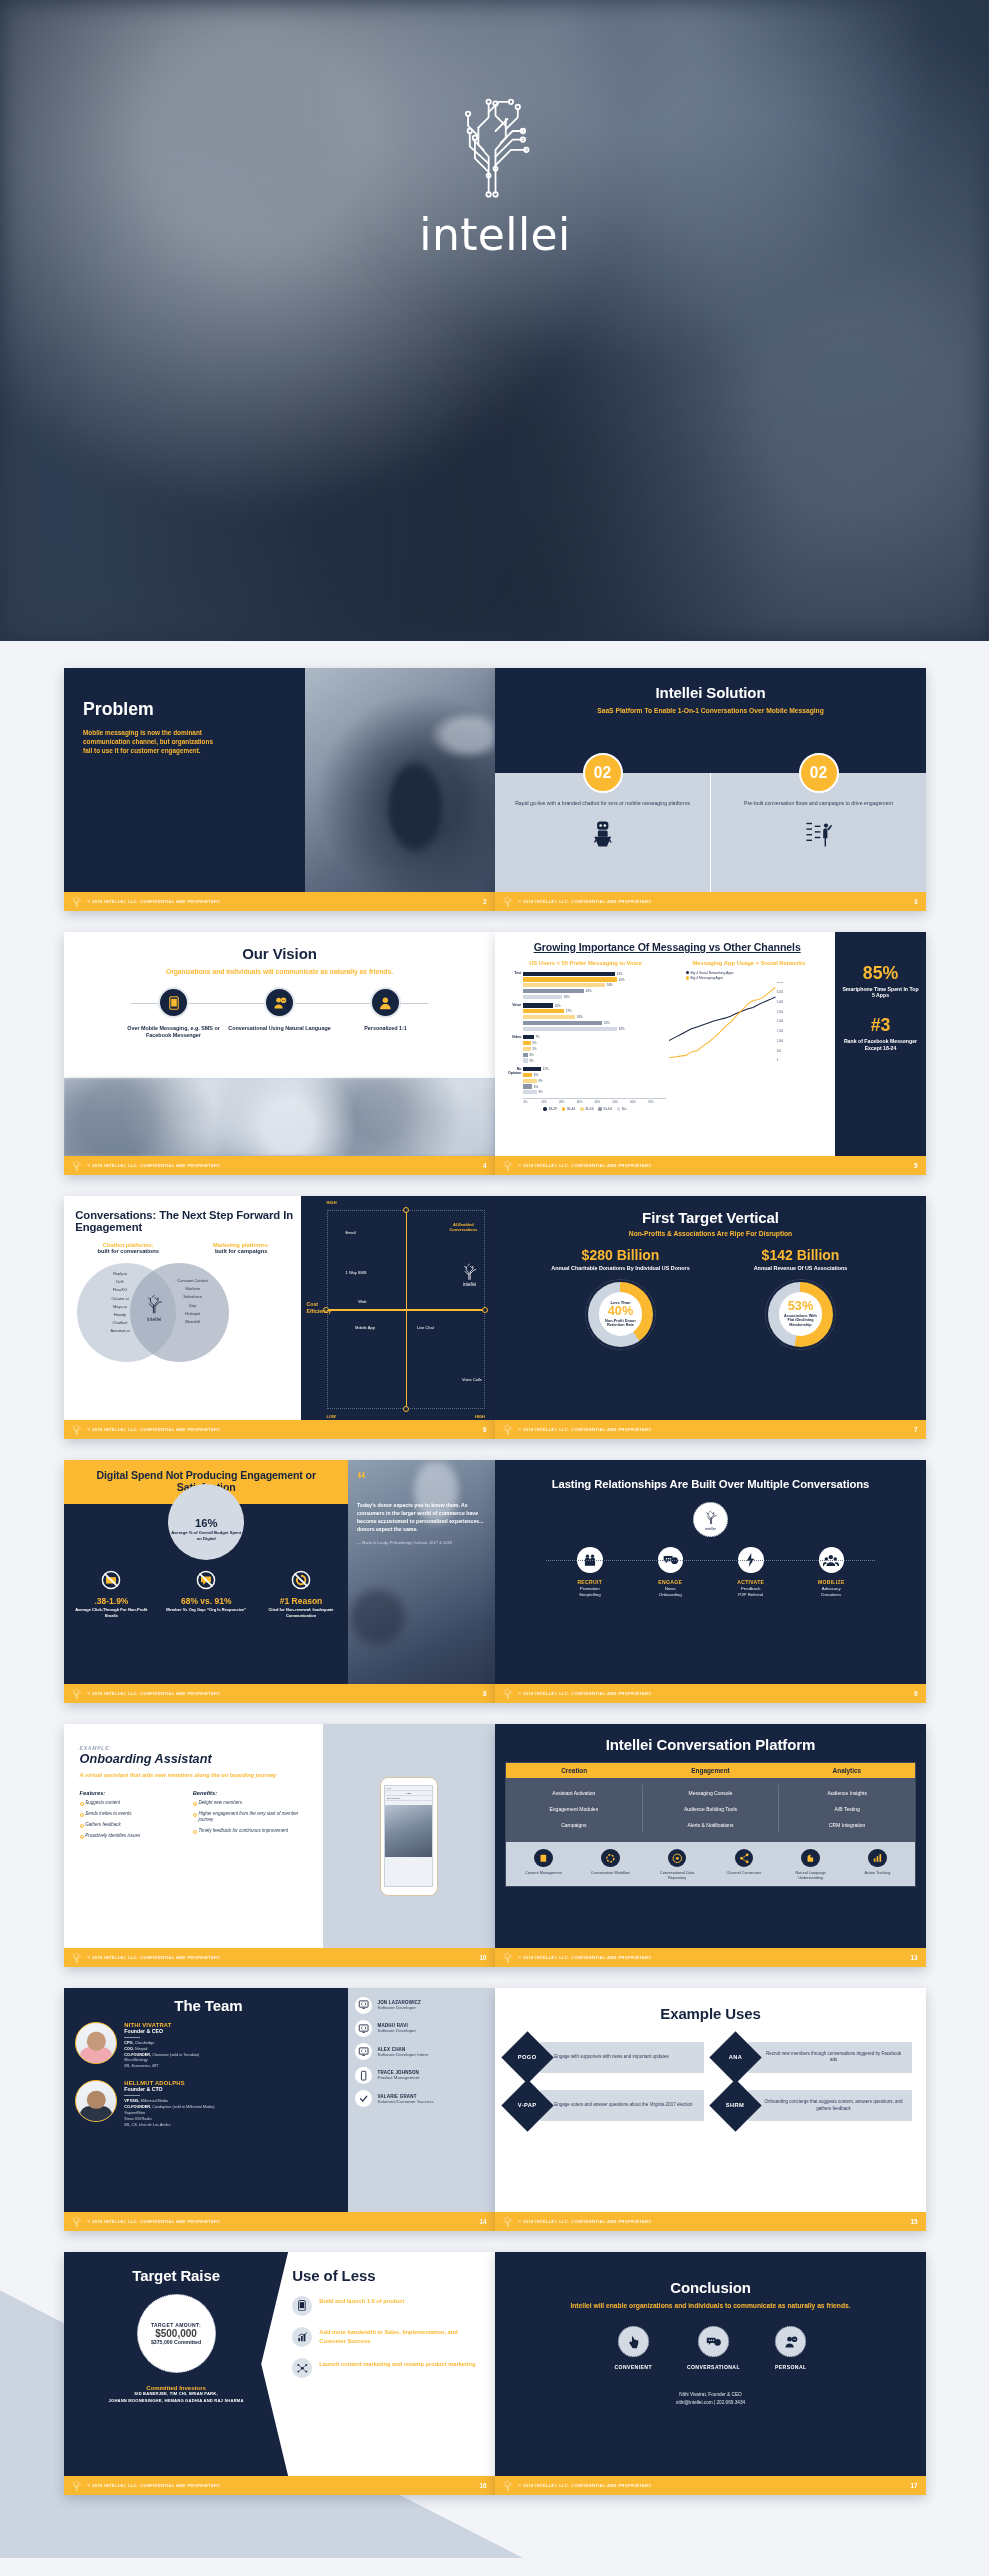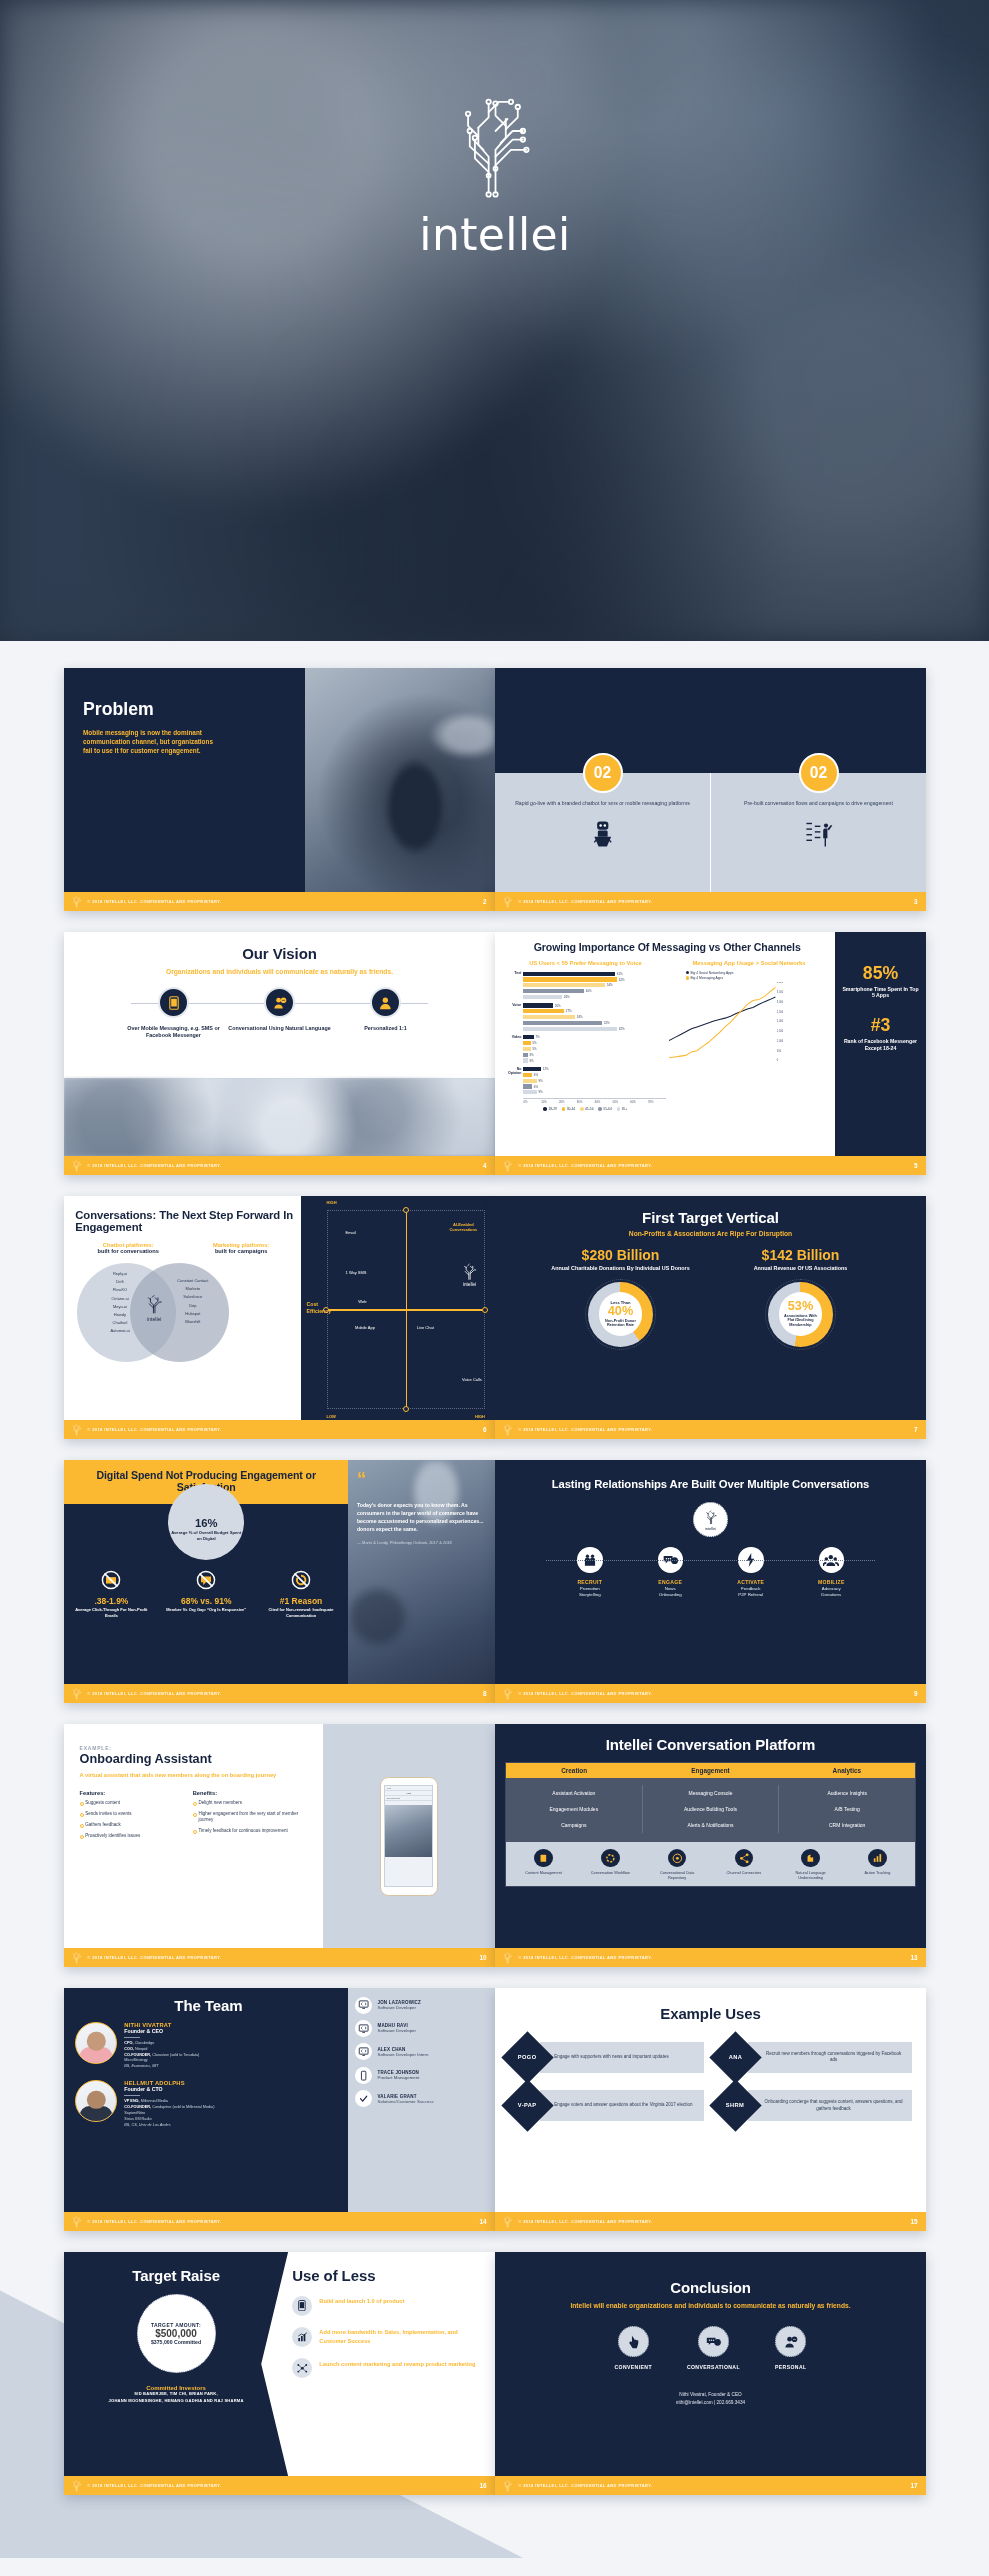--- a/index.html
+++ b/index.html
@@ -163,21 +163,21 @@
   .s9{padding:18.4px 0 0;text-align:center;}
   .s9-hub{width:35px;height:35px;border-radius:50%;background:#fff;margin:11.3px auto 0;
           display:flex;align-items:center;justify-content:center;border:1.4px dotted #6d7c94;}
   .s9-row{display:flex;justify-content:center;gap:25.5px;margin-top:10px;position:relative;}
   .s9-i{width:55px;text-align:center;}
   .s9-c{width:25.5px;height:25.5px;border-radius:50%;background:#fff;margin:0 auto;display:flex;align-items:center;justify-content:center;}
   .s9-t{font-size:5.1px;font-weight:700;color:#fbb831;margin-top:5.7px;letter-spacing:0.3px;}
   .s9-s{font-size:4.4px;color:#e4e9f0;line-height:1.45;margin-top:1.4px;}
 
   
-  .s10-wrap{display:flex;height:100%;}
+  .s10-wrap{display:flex;height:100%;font-style:italic;}
   .s10-left{width:60%;background:#fff;padding:21px 11.3px 0 15.6px;}
   .s10-right{width:40%;background:#ccd4e0;display:flex;align-items:center;justify-content:center;}
   .ex-lab{font-size:5px;font-weight:700;color:#9aa4b4;letter-spacing:0.8px;}
   .s10-h{font-size:12.7px;font-weight:700;color:#17243f;margin-top:1.4px;}
   .s10-s{font-size:5.7px;font-weight:700;color:#fbb831;line-height:1.4;margin-top:5.7px;}
   .s10-cols{display:flex;gap:10px;margin-top:10px;}
   .s10-ch{font-size:5.7px;font-weight:700;color:#17243f;margin-bottom:4.2px;}
   .s10-li{font-size:4.5px;color:#2d3b53;line-height:1.35;margin-bottom:5px;padding-left:5.7px;position:relative;}
   .s10-li:before{content:"";position:absolute;left:0;top:1.4px;width:2.1px;height:2.1px;border-radius:50%;border:0.7px solid #fbb831;}
   .phone{width:58px;height:119px;border-radius:8.5px;background:#fff;border:1.4px solid #d8c3a0;padding:7.8px 3.5px;}
@@ -325,20 +325,24 @@
               </svg>
           <div class="ftxt">© 2018 INTELLEI, LLC.  CONFIDENTIAL AND PROPRIETARY.</div>
           <div class="fnum">2</div>
         </div>
       </div>
         </div>
 
       <div class="cell">
       <div class="slide navy">
         <div class="slide-body">
+          <div class="s3-top">
+            <h2 class="sl-title t-white">Intellei Solution</h2>
+            <div class="sl-sub t-yellow" style="margin-top:5.7px;padding:0 57px;">SaaS Platform To Enable 1-On-1 Conversations Over Mobile Messaging</div>
+          </div>
           <div class="s3-cols">
             <div class="s3-col">
               <div class="s3-badge">02</div>
               <div class="s3-txt">Rapid go-live with a branded chatbot for sms or mobile messaging platforms</div>
               <div class="s3-ico">
                     <svg width="25.5" height="28" viewBox="0 0 36 40">
                       <rect x="10" y="2" width="16" height="12" rx="4" fill="#17243f"></rect>
                       <circle cx="15" cy="8" r="1.8" fill="#fff"></circle>
                       <circle cx="21" cy="8" r="1.8" fill="#fff"></circle>
                       <rect x="11" y="15" width="14" height="9" rx="2" fill="#17243f"></rect>
@@ -434,21 +438,21 @@
           <div class="fnum">4</div>
         </div>
       </div>
         </div>
 
       <div class="cell">
       <div class="slide white">
         <div class="slide-body">
           <div class="s5-wrap">
             <div class="s5-main">
-              <h2 class="sl-title t-navy" style="text-align:center;font-size:10.6px;">Growing Importance Of Messaging vs Other Channels</h2>
+              <h2 class="sl-title t-navy" style="text-align:center;font-size:10.6px;text-decoration:underline;">Growing Importance Of Messaging vs Other Channels</h2>
               <div class="s5-charts">
 
                 <div style="flex:1;">
                   <div class="s5-ct">US Users &lt; 55 Prefer Messaging to Voice</div>
                   <div id="barchart" style="margin-top:4.2px;">
                         <div style="display: flex; margin-bottom: 2.8px;">
                           <div class="grp-lab">Text</div>
                           <div style="flex: 1 1 0%;">
                             <div class="bar-row">
                               <div class="bar" style="background: rgb(23, 36, 63); width: 92px;"></div>

